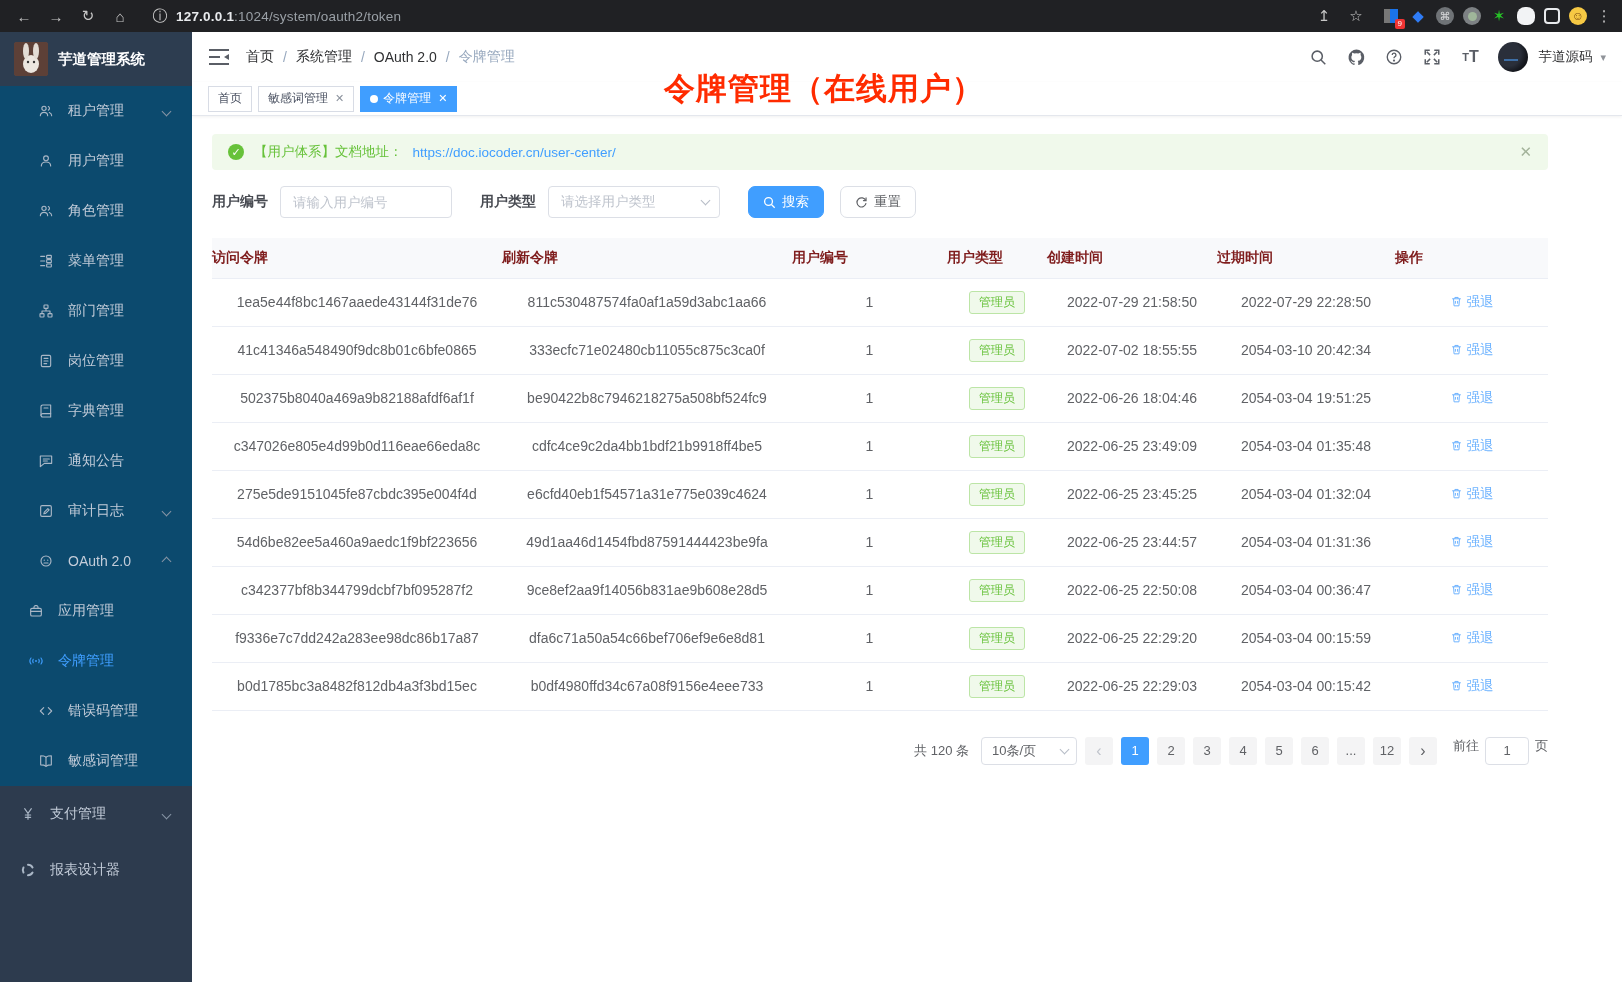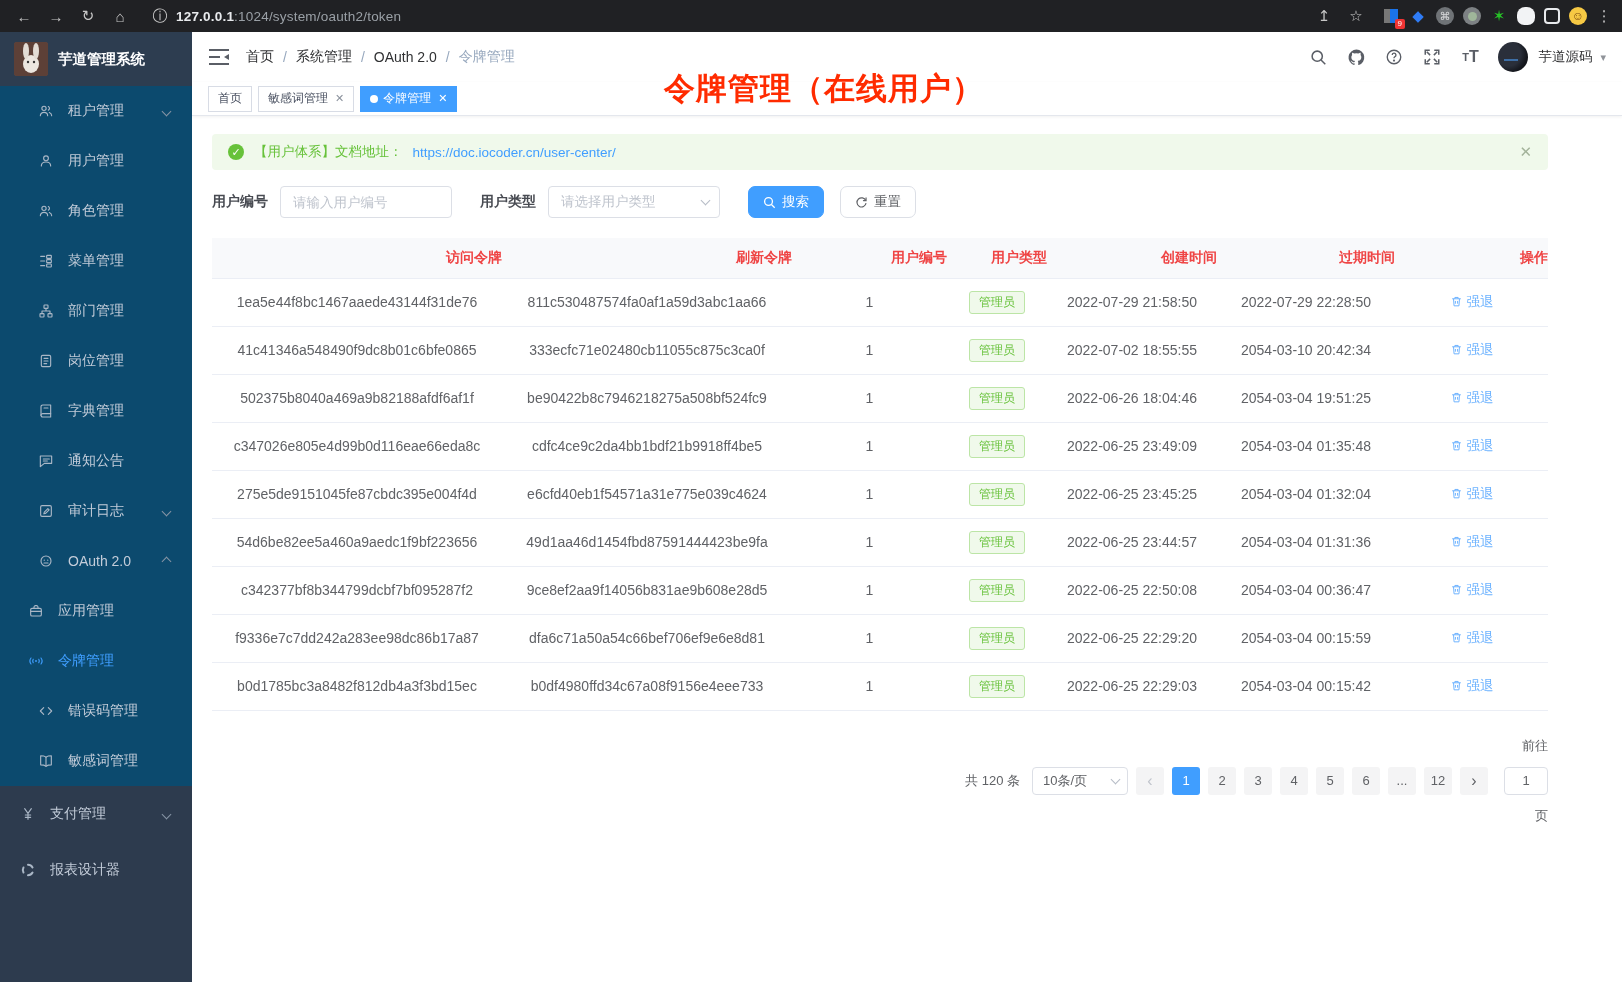--- a/index.html
+++ b/index.html
@@ -102,43 +102,43 @@
     color:#bfc4cd; font-size:13.5px; margin-right:28px; cursor:pointer; background:#fff; }
   .sel-chev { width:7px; height:7px; border-right:1.4px solid #b6bcc6;
     border-bottom:1.4px solid #b6bcc6; transform:rotate(45deg); margin-top:-3px; }
   .btn { height:32px; border-radius:7px; border:1px solid #dcdfe6; background:#fff;
     font-size:13.5px; color:#606266; padding:0 14px; display:inline-flex; align-items:center;
     gap:6px; cursor:pointer; font-family:"Liberation Sans",sans-serif; }
   .btn.primary { background:#409eff; border-color:#409eff; color:#fff; margin-right:16px; }
 
   
   table.tokens { width:1336px; border-collapse:collapse; table-layout:fixed; }
-  .tokens th { height:40px; background:#f8f9fb; color:#ef4444; font-size:14px; font-weight:bold;
-    text-align:right; border-bottom:1px solid #ebeef5; }
+  .tokens th { height:40px; background:#f8f9fb; color:#7f1d1d; font-size:14px; font-weight:bold;
+    text-align:left; border-bottom:1px solid #ebeef5; }
   .tokens td { height:48px; text-align:center; font-size:14px; color:#606266;
     border-bottom:1px solid #ebeef5; white-space:nowrap; overflow:hidden; }
   .type-badge { display:inline-block; padding:2px 9px; font-size:12px; color:#67c23a;
     background:#f0f9eb; border:1px solid #bce5a6; border-radius:3px; }
   .force-btn { color:#6cb2ff; font-size:13.5px; display:inline-flex; align-items:center;
     gap:4px; cursor:pointer; background:none; border:none;
     font-family:"Liberation Sans",sans-serif; }
 
   
   .pager { width:1336px; display:flex; align-items:center; justify-content:flex-end;
     gap:8px; margin-top:26px; font-size:13px; color:#606266; }
   .pg-total { margin-right:4px; }
   .pg-size { width:96px; height:28px; border:1px solid #dcdfe6; border-radius:4px;
     display:flex; align-items:center; justify-content:space-between; padding:0 8px 0 10px;
     color:#606266; cursor:pointer; }
   .pg-btn { min-width:28px; height:28px; border:none; border-radius:3px; background:#f4f4f5;
     color:#606266; font-size:13px; display:flex; align-items:center; justify-content:center;
     cursor:pointer; font-family:"Liberation Sans",sans-serif; }
   .pg-btn.arrow { color:#c0c4cc; font-size:16px; }
   .pg-btn.active { background:#409eff; color:#fff; }
-  .pg-goto { display:flex; align-items:flex-end; gap:12px; margin-left:8px;flex-direction:column; }
+  .pg-goto { display:flex; align-items:flex-start; gap:6px; margin-left:8px; }
   .pg-input { width:44px; height:28px; border:1px solid #dcdfe6; border-radius:4px;
     text-align:center; font-size:13px; color:#606266; outline:none;
     font-family:"Liberation Sans",sans-serif; }
   svg.ic { display:block; }
 </style>
 </head>
 <body>
 
 <div class="browser-bar">
   <span class="bicon">←</span>

